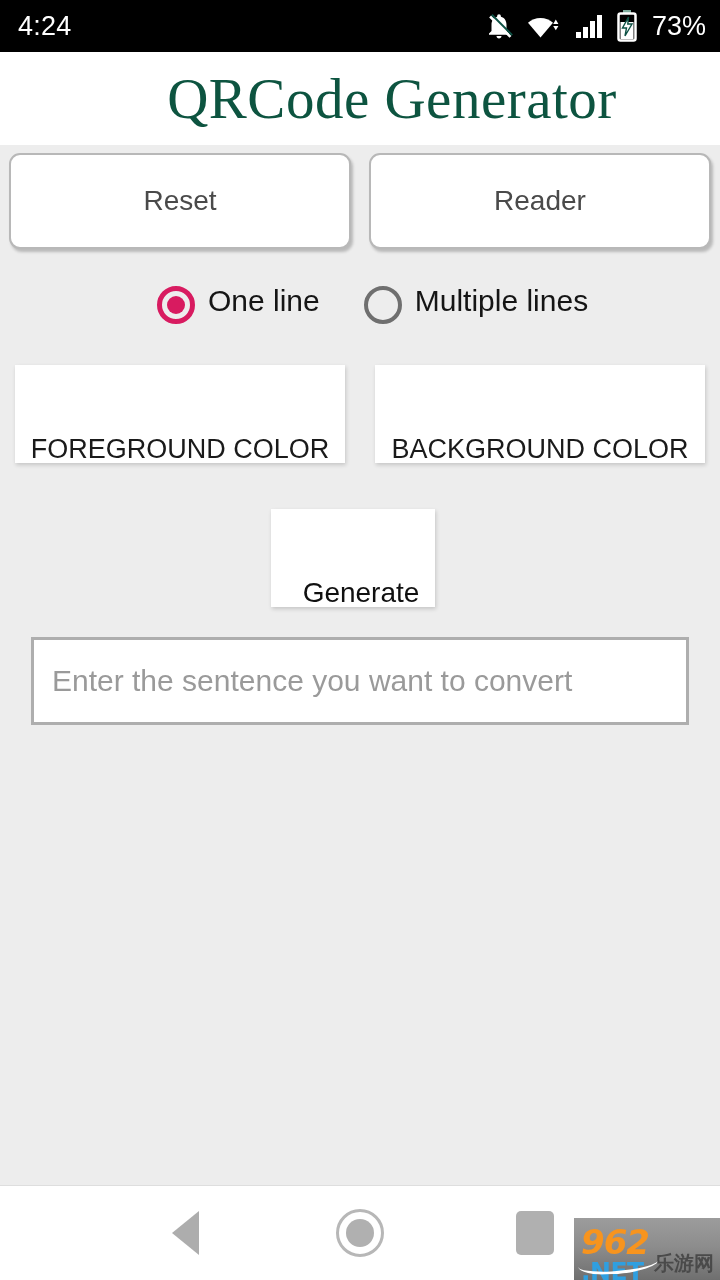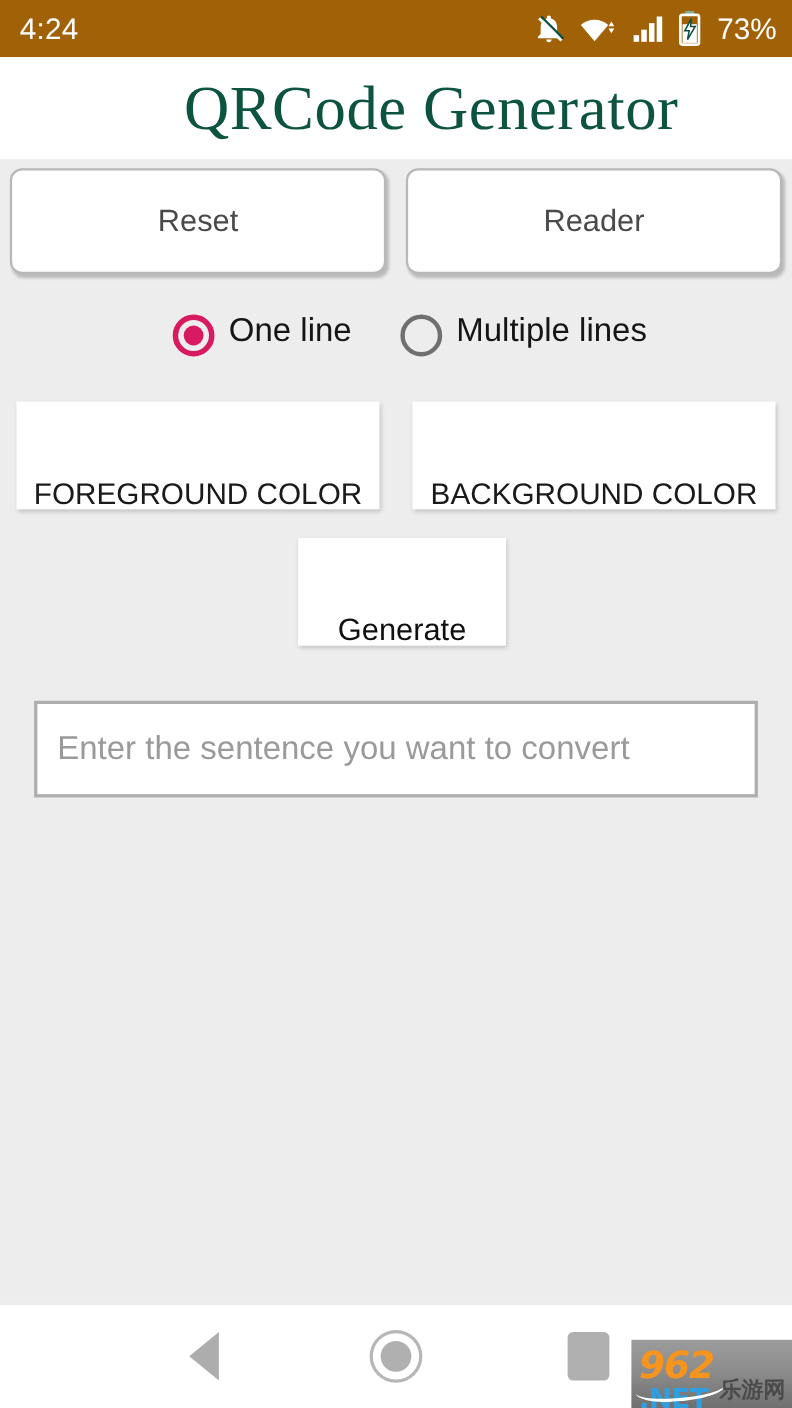--- a/index.html
+++ b/index.html
@@ -22,21 +22,21 @@
     overflow: hidden;
     background: #ededed;
   }
 
   
   .status-bar {
     position: absolute;
     top: 0; left: 0;
     width: 720px;
     height: 52px;
-    background: #a16207;
+    background: #000000;
     display: flex;
     align-items: center;
     justify-content: space-between;
     box-sizing: border-box;
     padding: 0 14px 0 18px;
   }
   .status-time {
     color: #ffffff;
     font-size: 27px;
     font-weight: 400;
@@ -183,22 +183,22 @@
   }
   #btn-foreground {
     top: 220px; left: 15px;
     width: 330px; height: 98px;
   }
   #btn-background {
     top: 220px; left: 375px;
     width: 330px; height: 98px;
   }
   #btn-generate {
-    top: 344px; left: 271px;
-    width: 189px; height: 98px;
+    top: 364px; left: 271px;
+    width: 148px; height: 98px; padding-left: 16px;
   }
   #btn-generate span {
     font-size: 28px;
     color: #101010;
   }
 
   
   .input-wrap {
     position: absolute;
     top: 492px; left: 31px;

